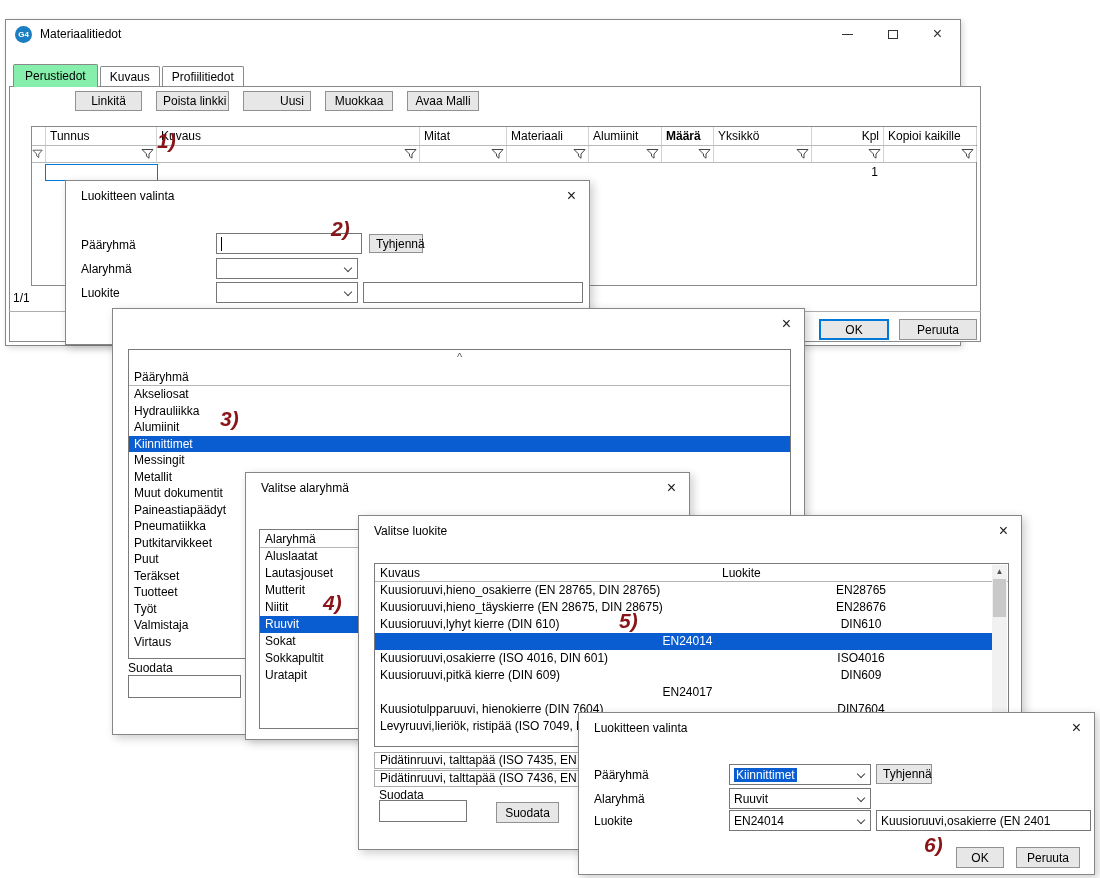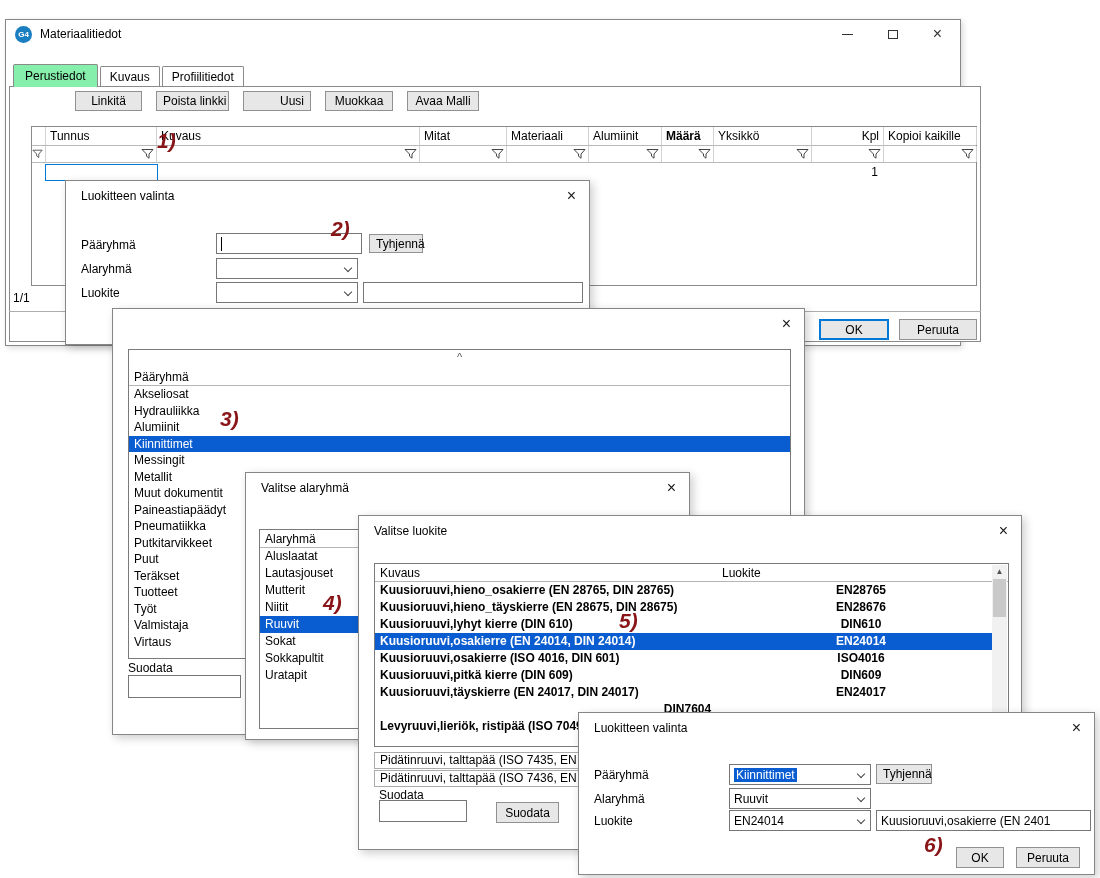--- a/index.html
+++ b/index.html
@@ -66,21 +66,21 @@
   .listbox{position:absolute;border:1px solid #7a7a7a;background:#fff;overflow:hidden;}
   .scrollhint{height:18px;text-align:center;font-size:11px;color:#555;line-height:14px;}
   .lb-header{height:18px;line-height:18px;padding-left:5px;border-bottom:1px solid #b5b5b5;white-space:nowrap;}
   .lb-item{height:16.5px;line-height:16.5px;padding-left:5px;white-space:nowrap;}
   .lb-item17{height:17px;line-height:17px;padding-left:5px;white-space:nowrap;}
   .lb-item.selected,.lb-item17.selected{background:var(--selection);color:#fff;}
   
   .lk-head{display:flex;height:18px;line-height:18px;border-bottom:1px solid #b5b5b5;}
   .lk-head .h1{width:347px;padding-left:5px;}
   .lk-head .h2{flex:1;}
-  .lk-row{display:flex;height:17px;line-height:17px;margin-right:8px;white-space:nowrap;font-weight:bold;}
+  .lk-row{display:flex;height:17px;line-height:17px;margin-right:8px;white-space:nowrap;}
   .lk-row.selected{background:var(--selection);color:#fff;}
   .lk-kuvaus{width:347px;padding-left:5px;overflow:hidden;flex:0 0 auto;}
   .lk-code{flex:1;overflow:hidden;text-align:center;}
   .vscroll{position:absolute;top:1px;right:1px;bottom:1px;width:15px;background:#f1f1f1;
            display:flex;flex-direction:column;align-items:center;font-size:8px;color:#505050;}
   .vs-arrow{height:14px;line-height:14px;flex:0 0 auto;}
   .vs-thumb{width:13px;height:38px;background:#c9c9c9;flex:0 0 auto;}
   .vs-space{flex:1;}
   .xrow{position:absolute;height:17px;line-height:15px;border:1px solid #ababab;background:#fff;
         padding-left:5px;white-space:nowrap;overflow:hidden;}
@@ -306,40 +306,39 @@
           <span class="lk-kuvaus">Kuusioruuvi,hieno_täyskierre (EN 28675, DIN 28675)</span>
           <span class="lk-code">EN28676</span>
         </div>
 
         <div class="lk-row">
           <span class="lk-kuvaus">Kuusioruuvi,lyhyt kierre (DIN 610)</span>
           <span class="lk-code">DIN610</span>
         </div>
 
         <div class="lk-row selected">
-          <span class="lk-kuvaus">Kuusioruuvi,osakierre (EN 24014, DIN 24014)</span>
           <span class="lk-code">EN24014</span>
         </div>
 
         <div class="lk-row">
           <span class="lk-kuvaus">Kuusioruuvi,osakierre (ISO 4016, DIN 601)</span>
           <span class="lk-code">ISO4016</span>
         </div>
 
         <div class="lk-row">
           <span class="lk-kuvaus">Kuusioruuvi,pitkä kierre (DIN 609)</span>
           <span class="lk-code">DIN609</span>
         </div>
 
         <div class="lk-row">
-          <span class="lk-kuvaus">Kuusioruuvi,täyskierre (EN 24017, DIN 24017)</span>
           <span class="lk-code">EN24017</span>
         </div>
 
         <div class="lk-row">
+          <span class="lk-kuvaus">Kuusiotulpparuuvi, hienokierre (DIN 7604)</span>
           <span class="lk-code">DIN7604</span>
         </div>
 
         <div class="lk-row">
           <span class="lk-kuvaus">Levyruuvi,lieriök, ristipää (ISO 7049, DIN 79</span>
           <span class="lk-code"></span>
         </div>
       </div>
     <div class="vscroll">
       <span class="vs-arrow">▲</span>

